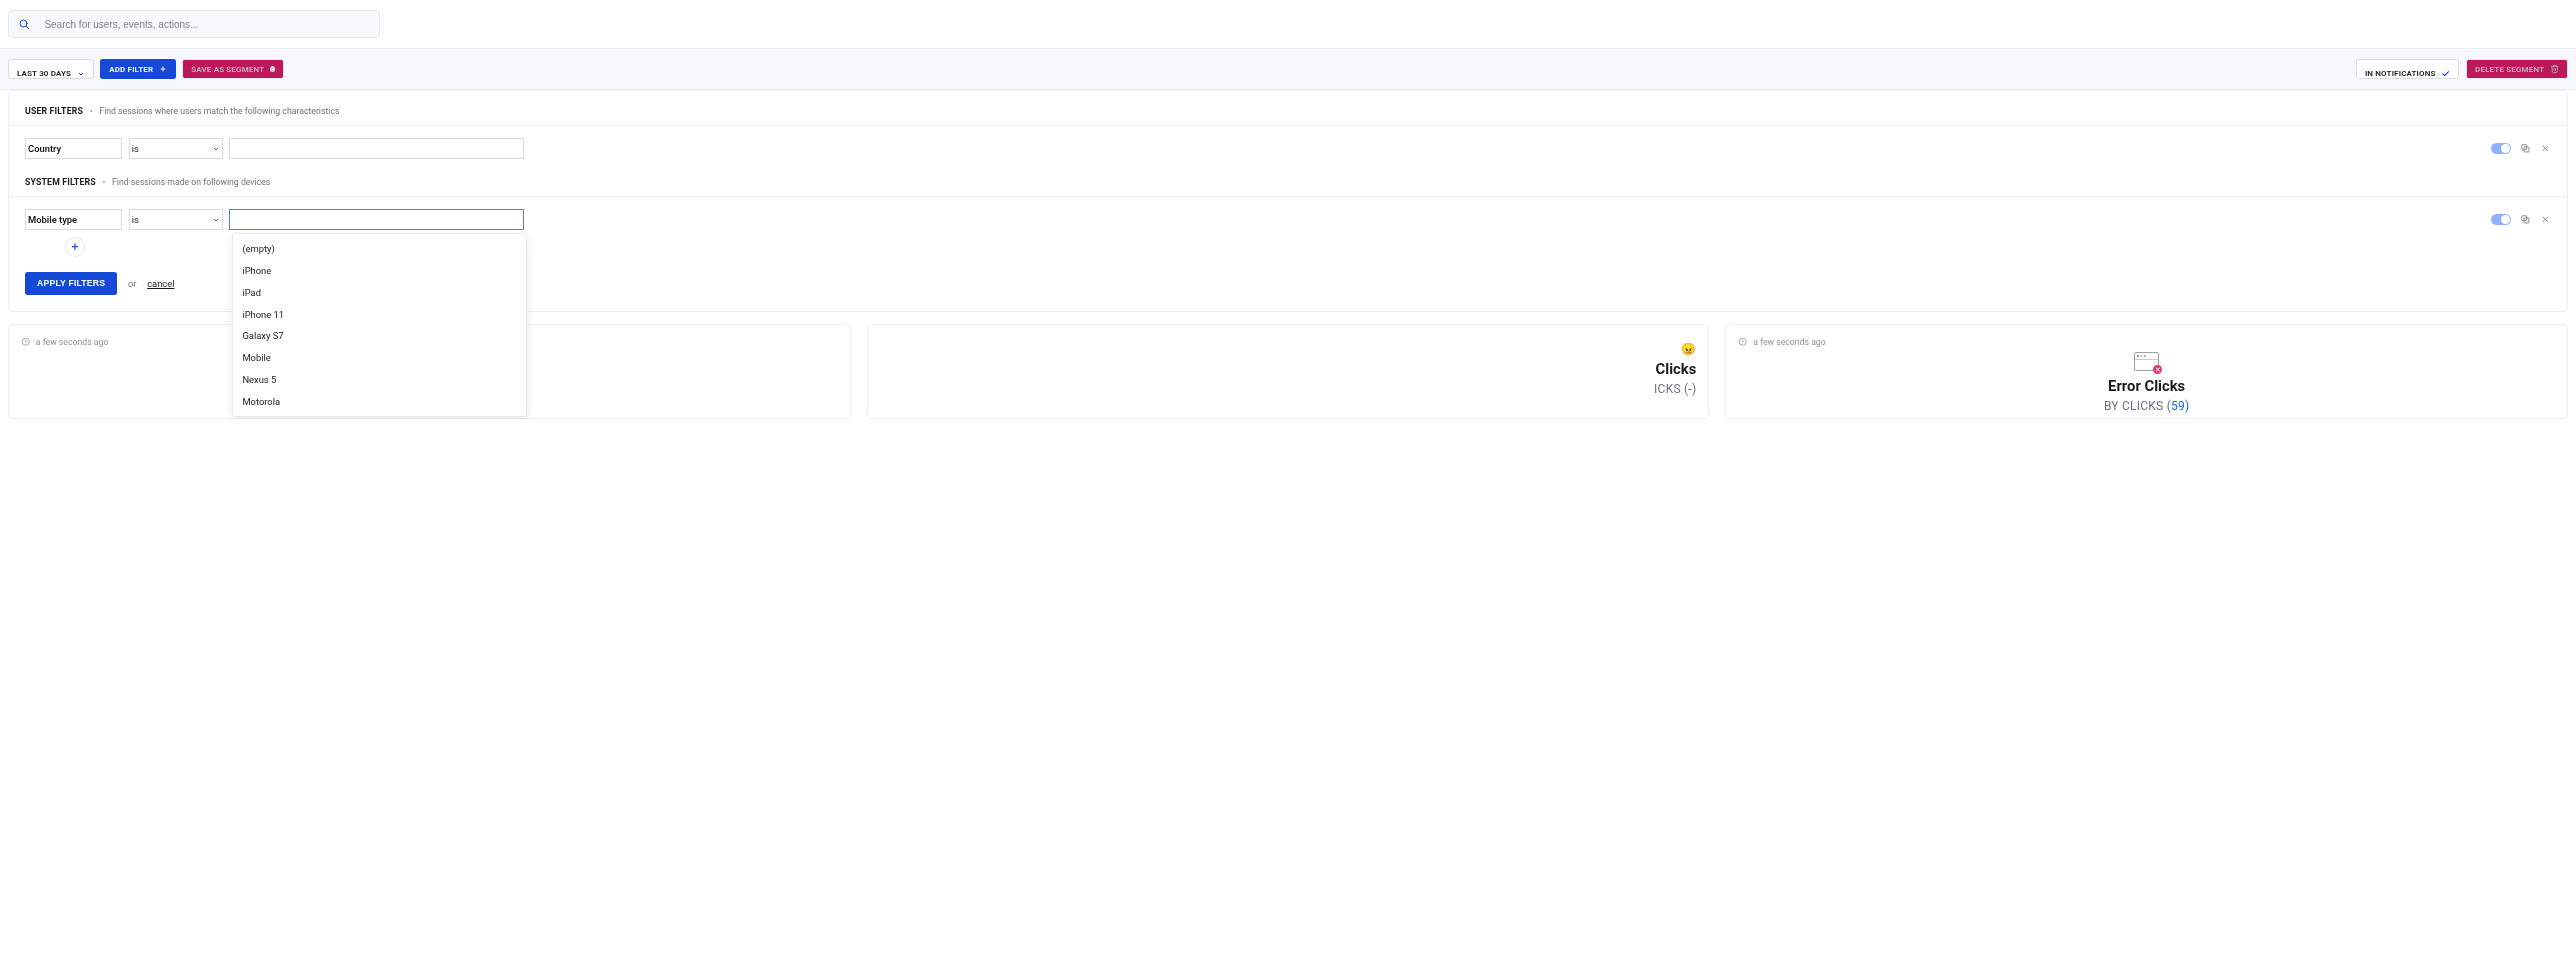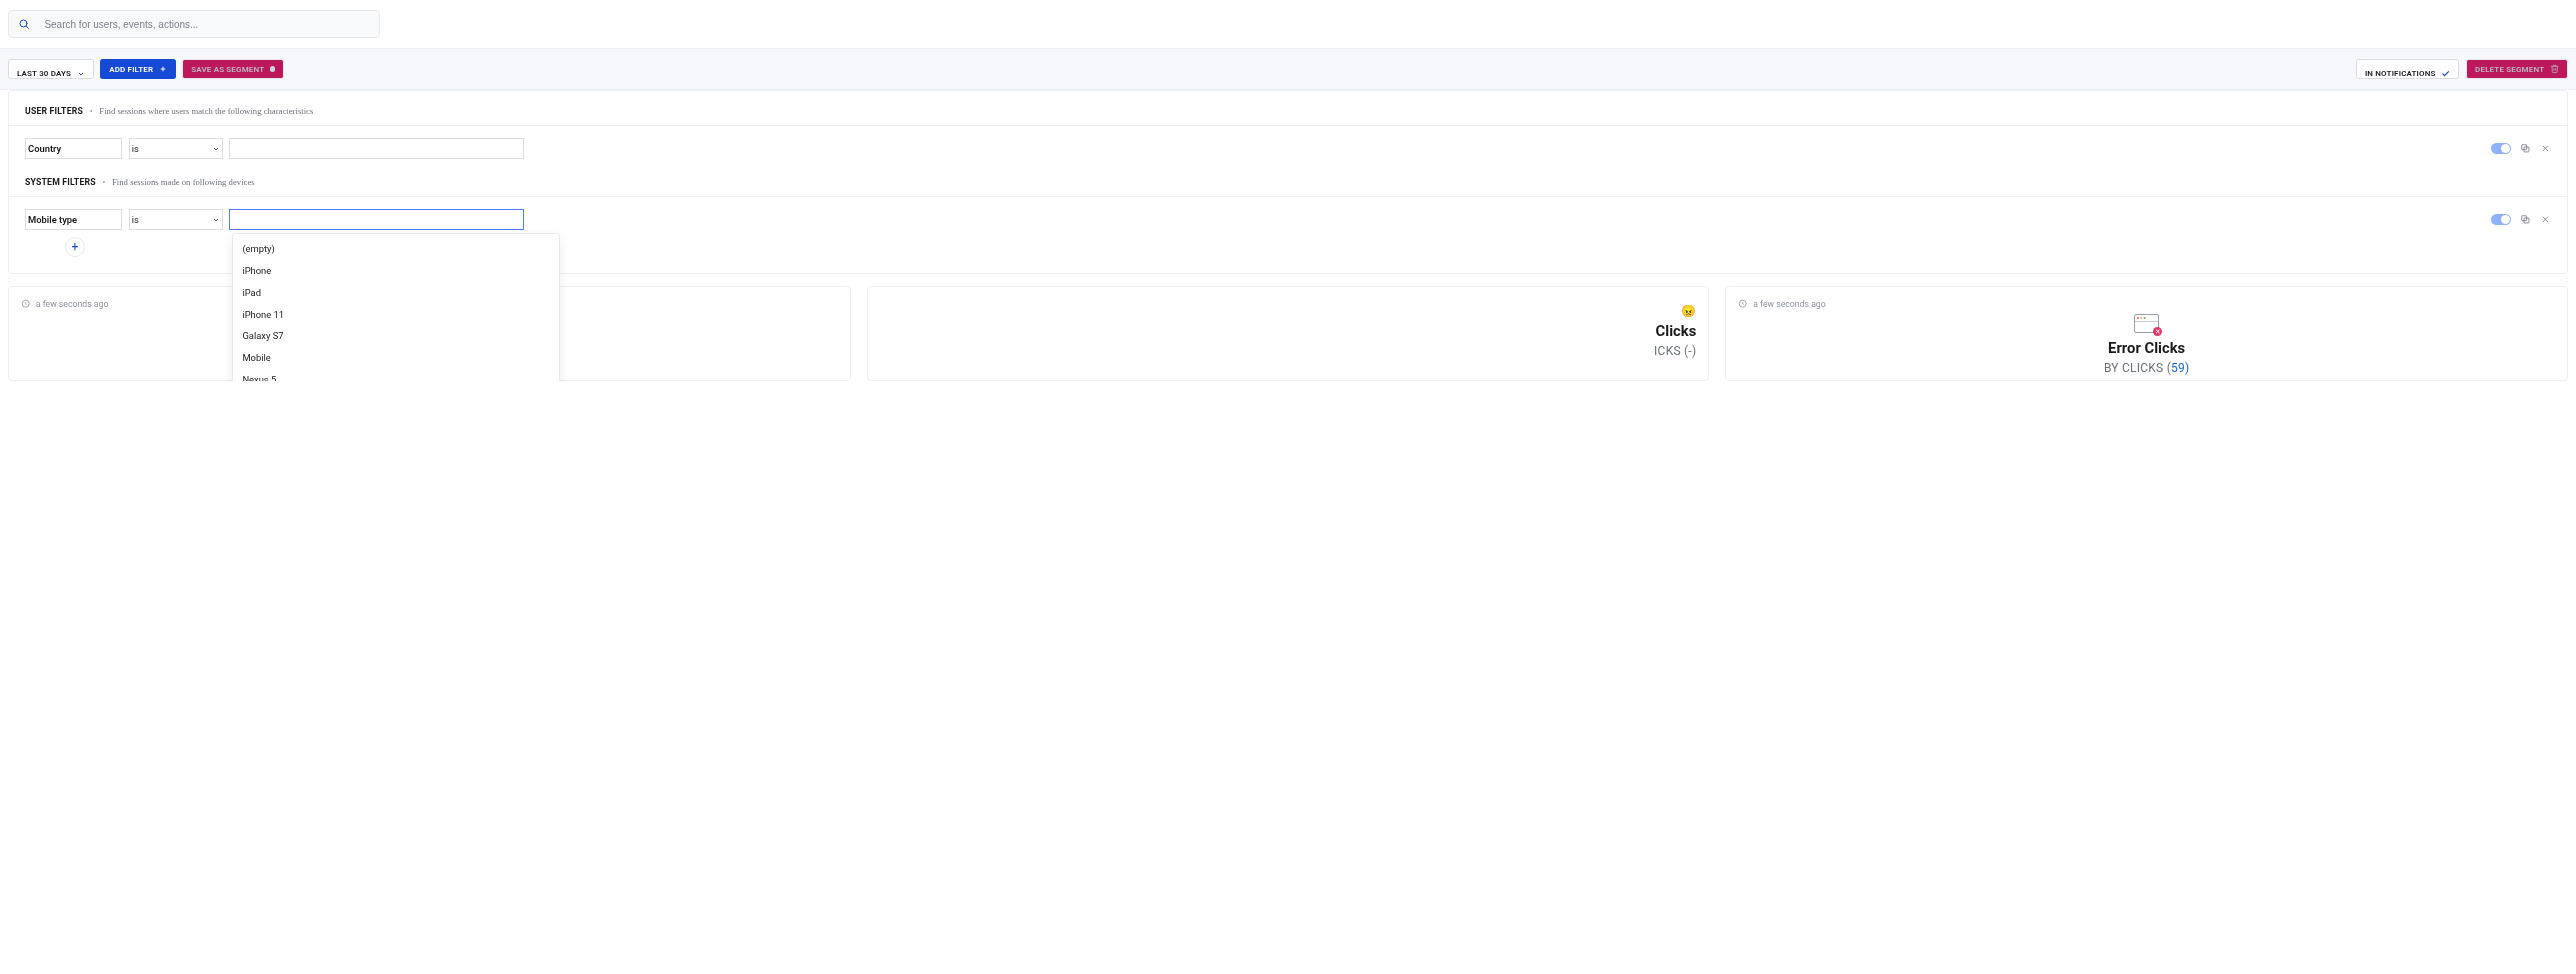--- a/index.html
+++ b/index.html
@@ -93,21 +93,21 @@
   display: flex;
   gap: 6.7px;
   font-size: 8.7px;
   margin-bottom: 9.4px;
 }
 .section-header .label {
   font-weight: 700;
   letter-spacing: .02em;
 }
 .section-header .dot-sep { color: #9aa0a8; }
-.section-header .desc { color: #6c727a; font-family: Liberation Serif, serif; }
+.section-header .desc { color: #6c727a; }
 
 .section-divider {
   height: 0.7px;
   background: #eceff3;
   margin: 0 -16px 12px -16px;
 }
 
 .filter-row {
   display: flex;
   align-items: center;
@@ -191,21 +191,21 @@
   cursor: pointer;
 }
 .apply-row .or { color: #6c727a; }
 .apply-row .cancel { color: #1a1a1a; text-decoration: underline; cursor: pointer; }
 
 
 .dropdown {
   position: absolute;
   top: 24px;
   left: 207px;
-  width: 328px;
+  width: 295px;
   background: #fff;
   border: 0.7px solid #e6e8ec;
   border-radius: 2.7px;
   box-shadow: 0 4px 12px rgba(0,0,0,.08);
   z-index: 10;
   padding: 4px 0;
 }
 .dropdown-item {
   padding: 5.4px 9.4px;
   font-size: 9.4px;
@@ -438,20 +438,27 @@
         <div class="dropdown-item">Motorola</div>
       </div>
   </div>
 
   <div class="add-cond">
     <div class="circle-btn">
       <span>+</span>
     </div>
   </div>
 
+  <div class="apply-row">
+    <button class="btn-apply">
+      <span>APPLY FILTERS</span>
+    </button>
+    <span class="or">or</span>
+    <span class="cancel">cancel</span>
+  </div>
 </div>
 
 <div class="cards">
 
   <div class="card">
     <div class="meta">
       <span>
         <svg width="9.4" height="9.4" viewBox="0 0 24 24" fill="none" stroke="#8d939b" stroke-width="2">
             <circle cx="12" cy="12" r="9"></circle>
             <polyline points="12 7 12 12 15 14"></polyline>

